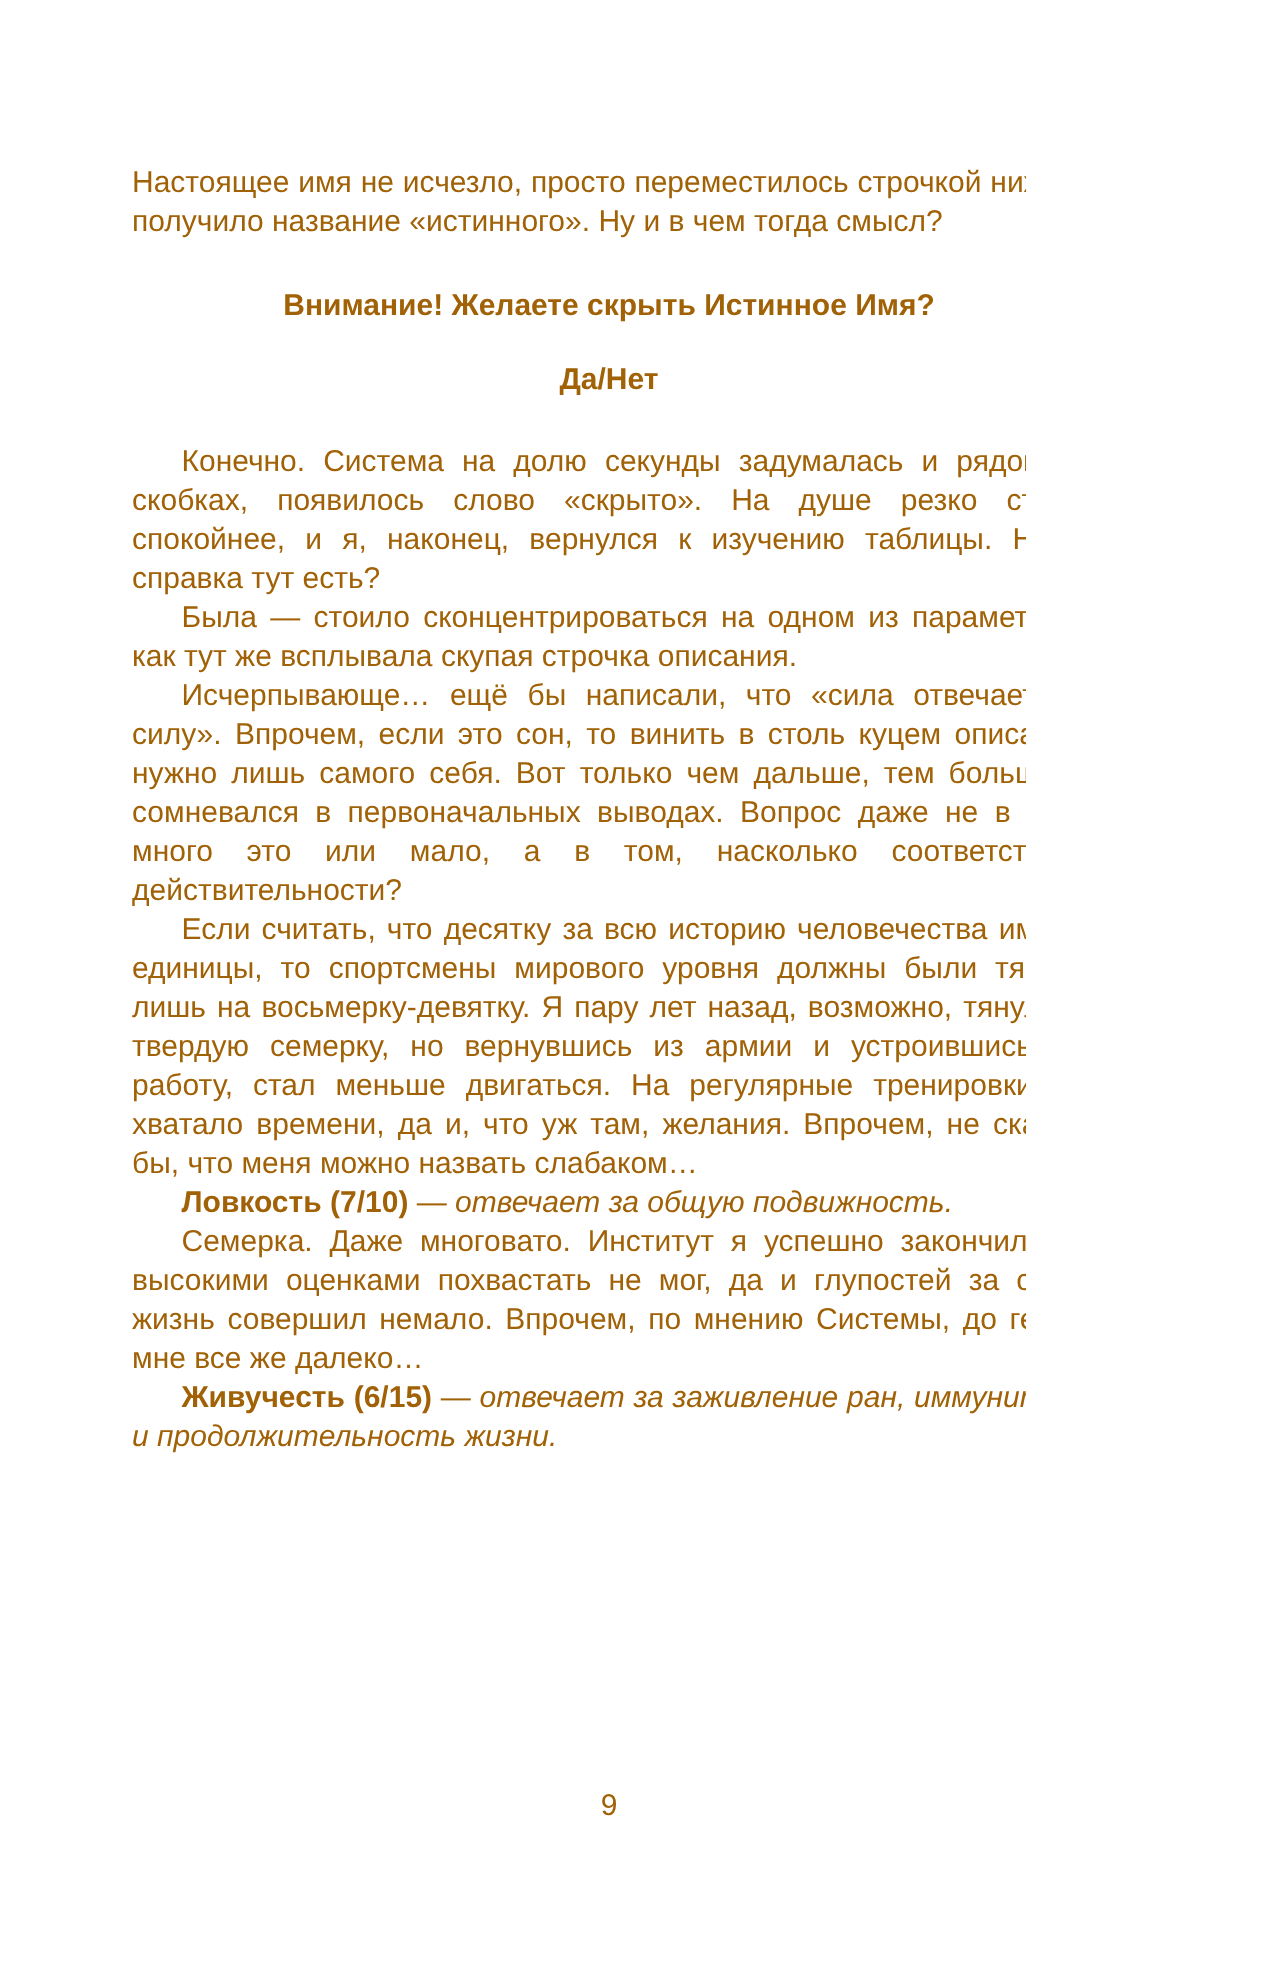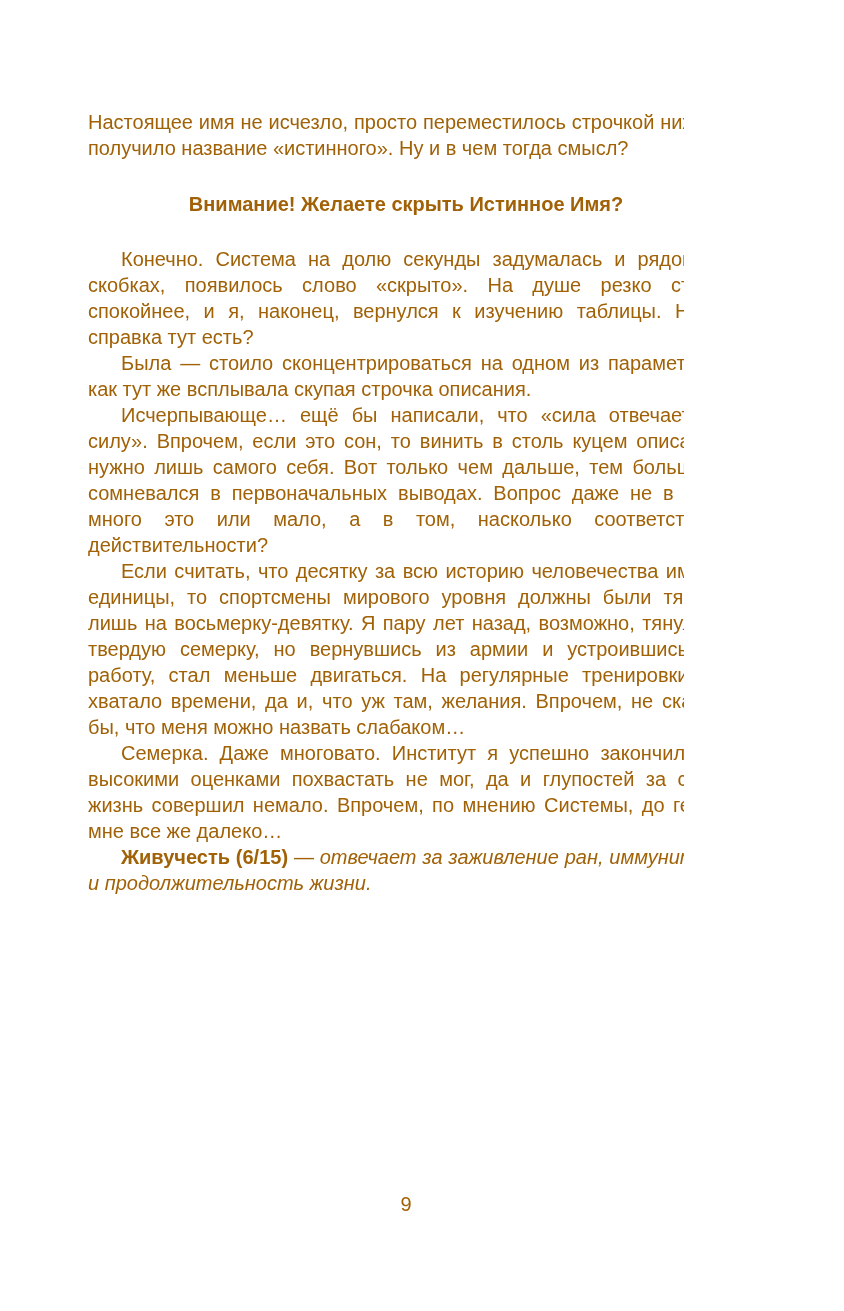--- a/index.html
+++ b/index.html
@@ -66,31 +66,33 @@
 <body>
 
 <div class="page">
 
   <div class="text-block">
 
     <p class="no-indent">Настоящее имя не исчезло, просто переместилось строчкой ниже и получило название «истинного». Ну и в чем тогда смысл?</p>
 
     <div class="system-message">
       <span class="sysline">Внимание! Желаете скрыть Истинное Имя?</span>
+      <span class="sysline">Да/Нет</span>
     </div>
 
     <p>Конечно. Система на долю секунды задумалась и рядом, в скобках, появилось слово «скрыто». На душе резко стало спокойнее, и я, наконец, вернулся к изучению таблицы. Ну а справка тут есть?</p>
 
     <p>Была — стоило сконцентрироваться на одном из параметров, как тут же всплывала скупая строчка описания.</p>
 
 
     <p>Исчерпывающе… ещё бы написали, что «сила отвечает за силу». Впрочем, если это сон, то винить в столь куцем описании нужно лишь самого себя. Вот только чем дальше, тем больше я сомневался в первоначальных выводах. Вопрос даже не в том, много это или мало, а в том, насколько соответствует действительности?</p>
 
     <p>Если считать, что десятку за всю историю человечества имели единицы, то спортсмены мирового уровня должны были тянуть лишь на восьмерку-девятку. Я пару лет назад, возможно, тянул на твердую семерку, но вернувшись из армии и устроившись на работу, стал меньше двигаться. На регулярные тренировки не хватало времени, да и, что уж там, желания. Впрочем, не сказал бы, что меня можно назвать слабаком…</p>
 
+    <p class="stat"><b>Ловкость (7/10)</b> <span>—</span> <i>отвечает за общую подвижность.</i></p>
 
 
 
     <p>Семерка. Даже многовато. Институт я успешно закончил, но высокими оценками похвастать не мог, да и глупостей за свою жизнь совершил немало. Впрочем, по мнению Системы, до гения мне все же далеко…</p>
 
     <p class="stat"><b>Живучесть (6/15)</b> <span>—</span> <i>отвечает за заживление ран, иммунитет и продолжительность жизни.</i></p>
 
   </div>
 
   <div class="page-number">9</div>

